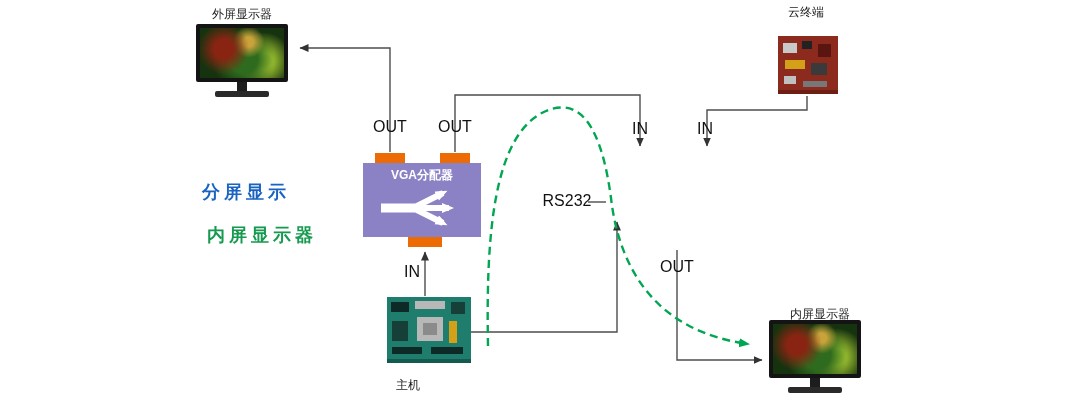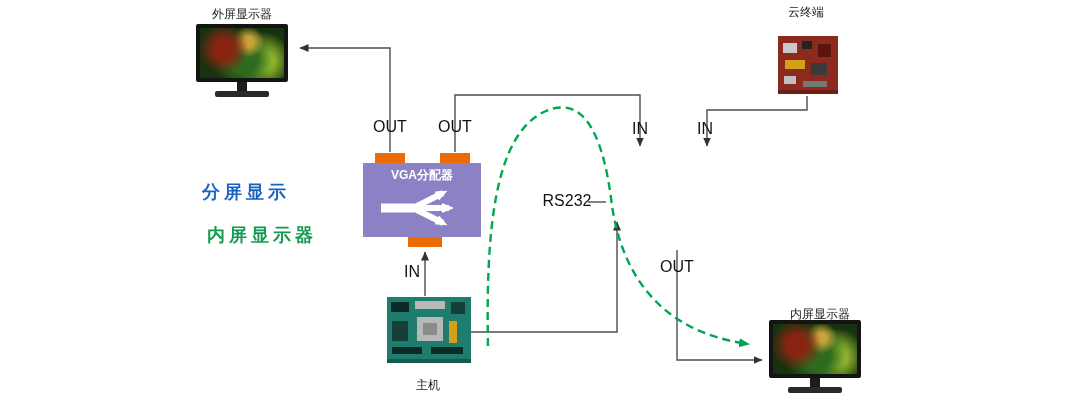--- a/index.html
+++ b/index.html
@@ -146,21 +146,21 @@
       <rect x="64" y="5" width="14" height="12" fill="#163f38"></rect>
       <rect x="30" y="20" width="26" height="24" fill="#b8b8b8"></rect>
       <rect x="36" y="26" width="14" height="12" fill="#8b8b8b"></rect>
       <rect x="5" y="24" width="16" height="20" fill="#163f38"></rect>
       <rect x="62" y="24" width="8" height="22" fill="#d4a017"></rect>
       <rect x="5" y="50" width="30" height="7" fill="#0e2a26"></rect>
       <rect x="44" y="50" width="32" height="7" fill="#0e2a26"></rect>
       <rect x="0" y="62" width="84" height="4" fill="#145a4e"></rect>
     </svg>
   </div>
-  <div class="device-label" style="left:428px; top:377px;">主机</div>
+  <div class="device-label" style="left:408px; top:377px;">主机</div>
 
   <div class="device-label" style="left:820px; top:306px;">内屏显示器</div>
   <div class="monitor" style="left:769px; top:320px;">
     <div class="screen"></div>
     <div class="neck"></div>
     <div class="base"></div>
   </div>
 
 </div>
 

